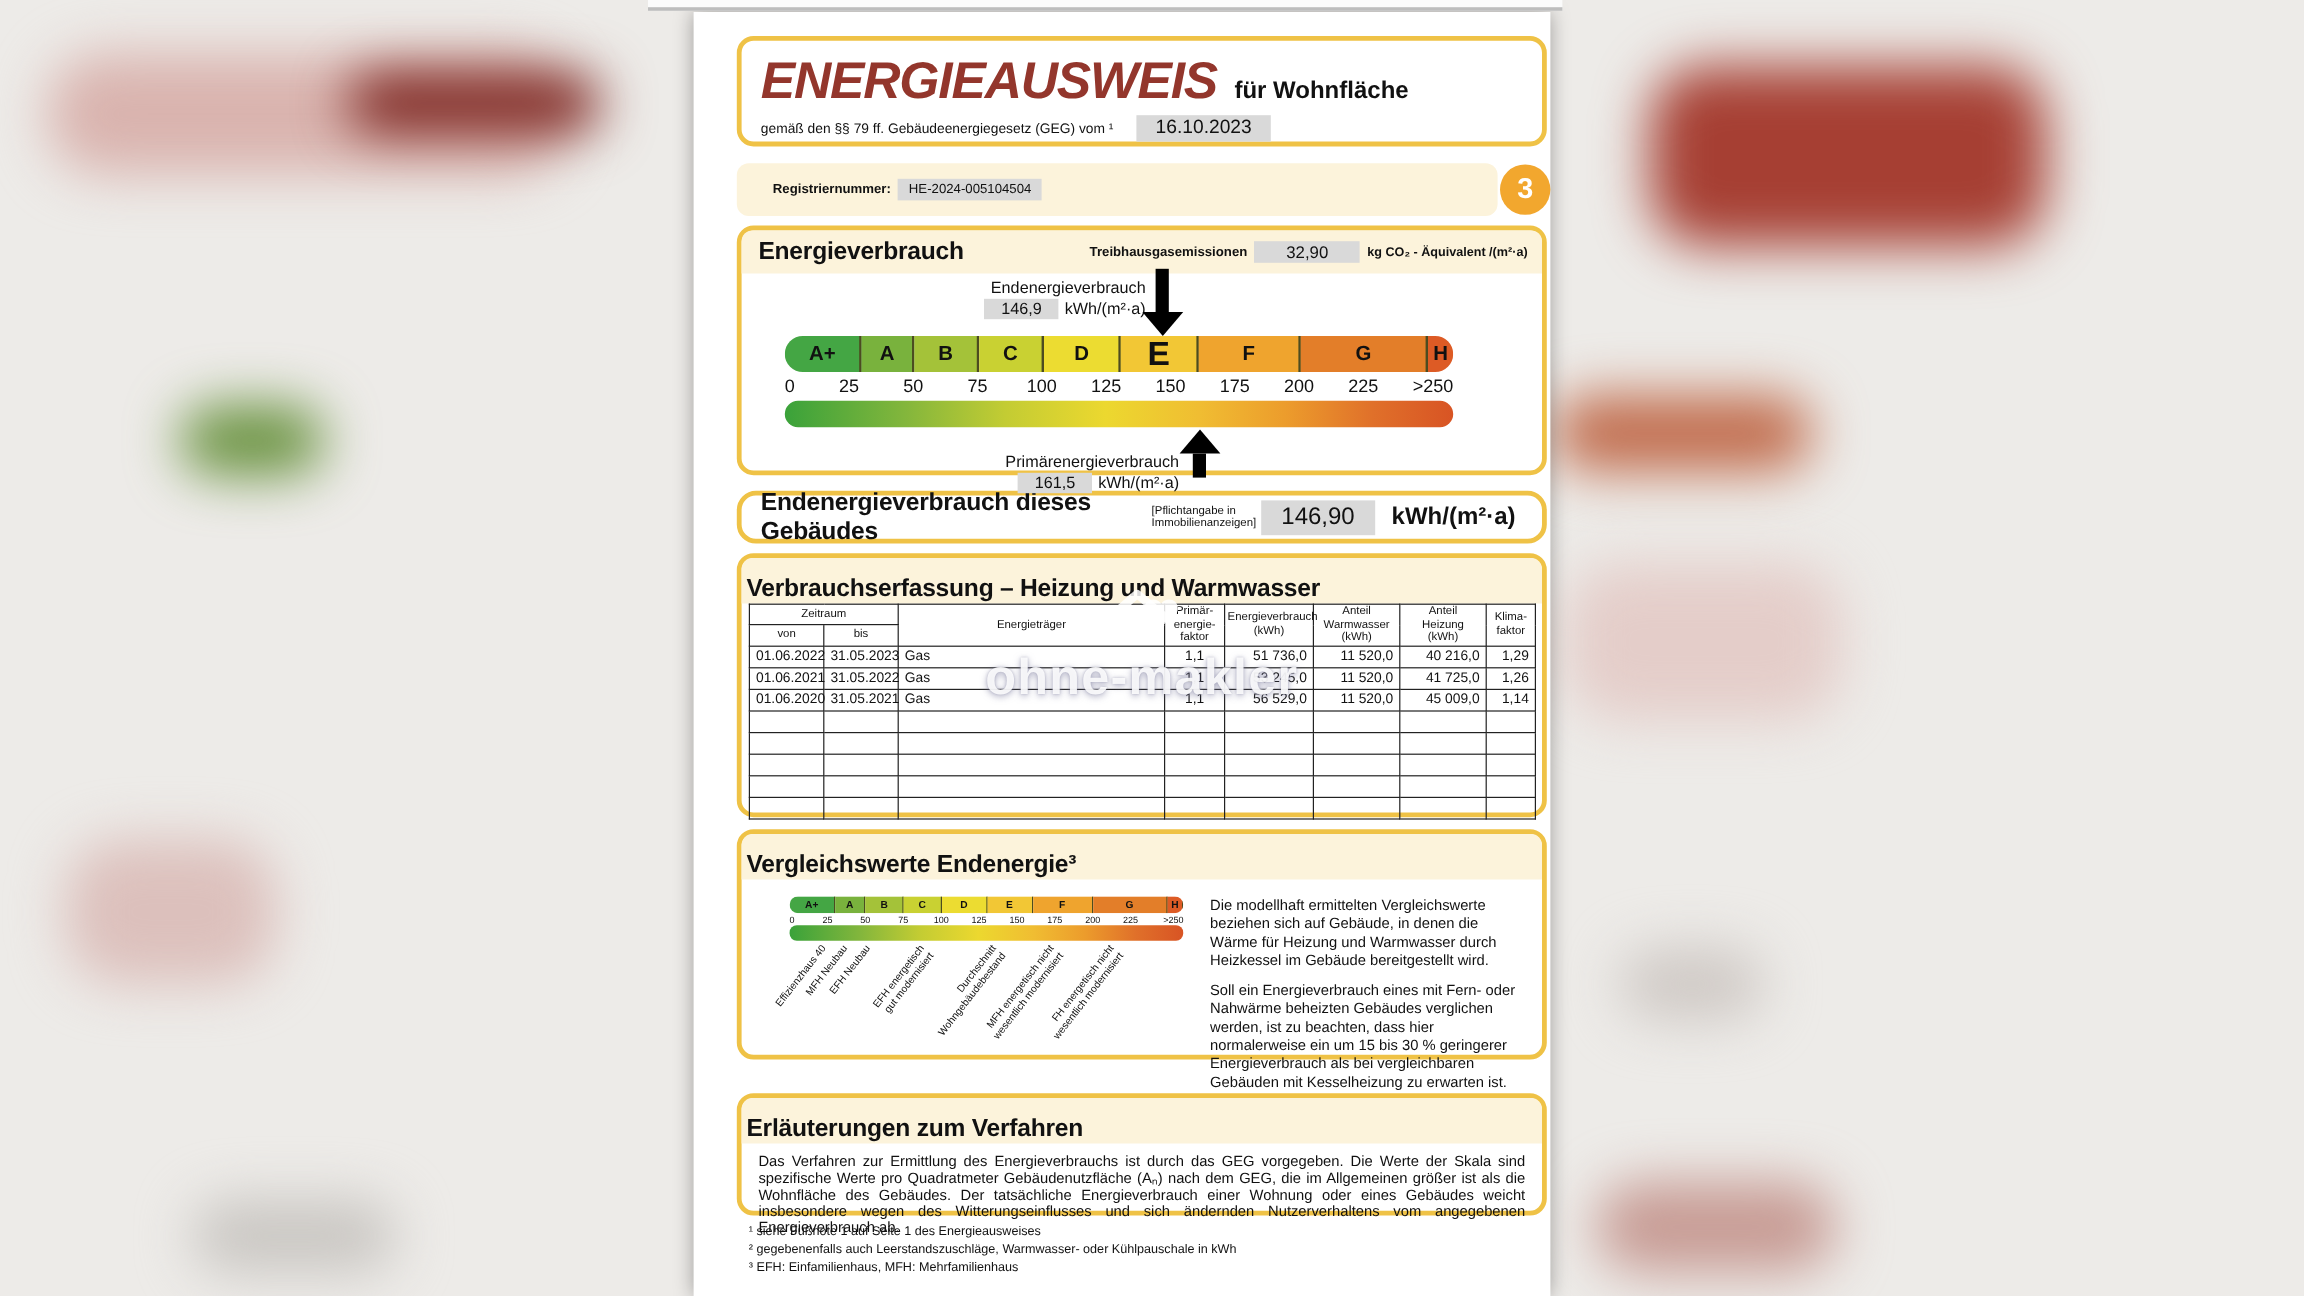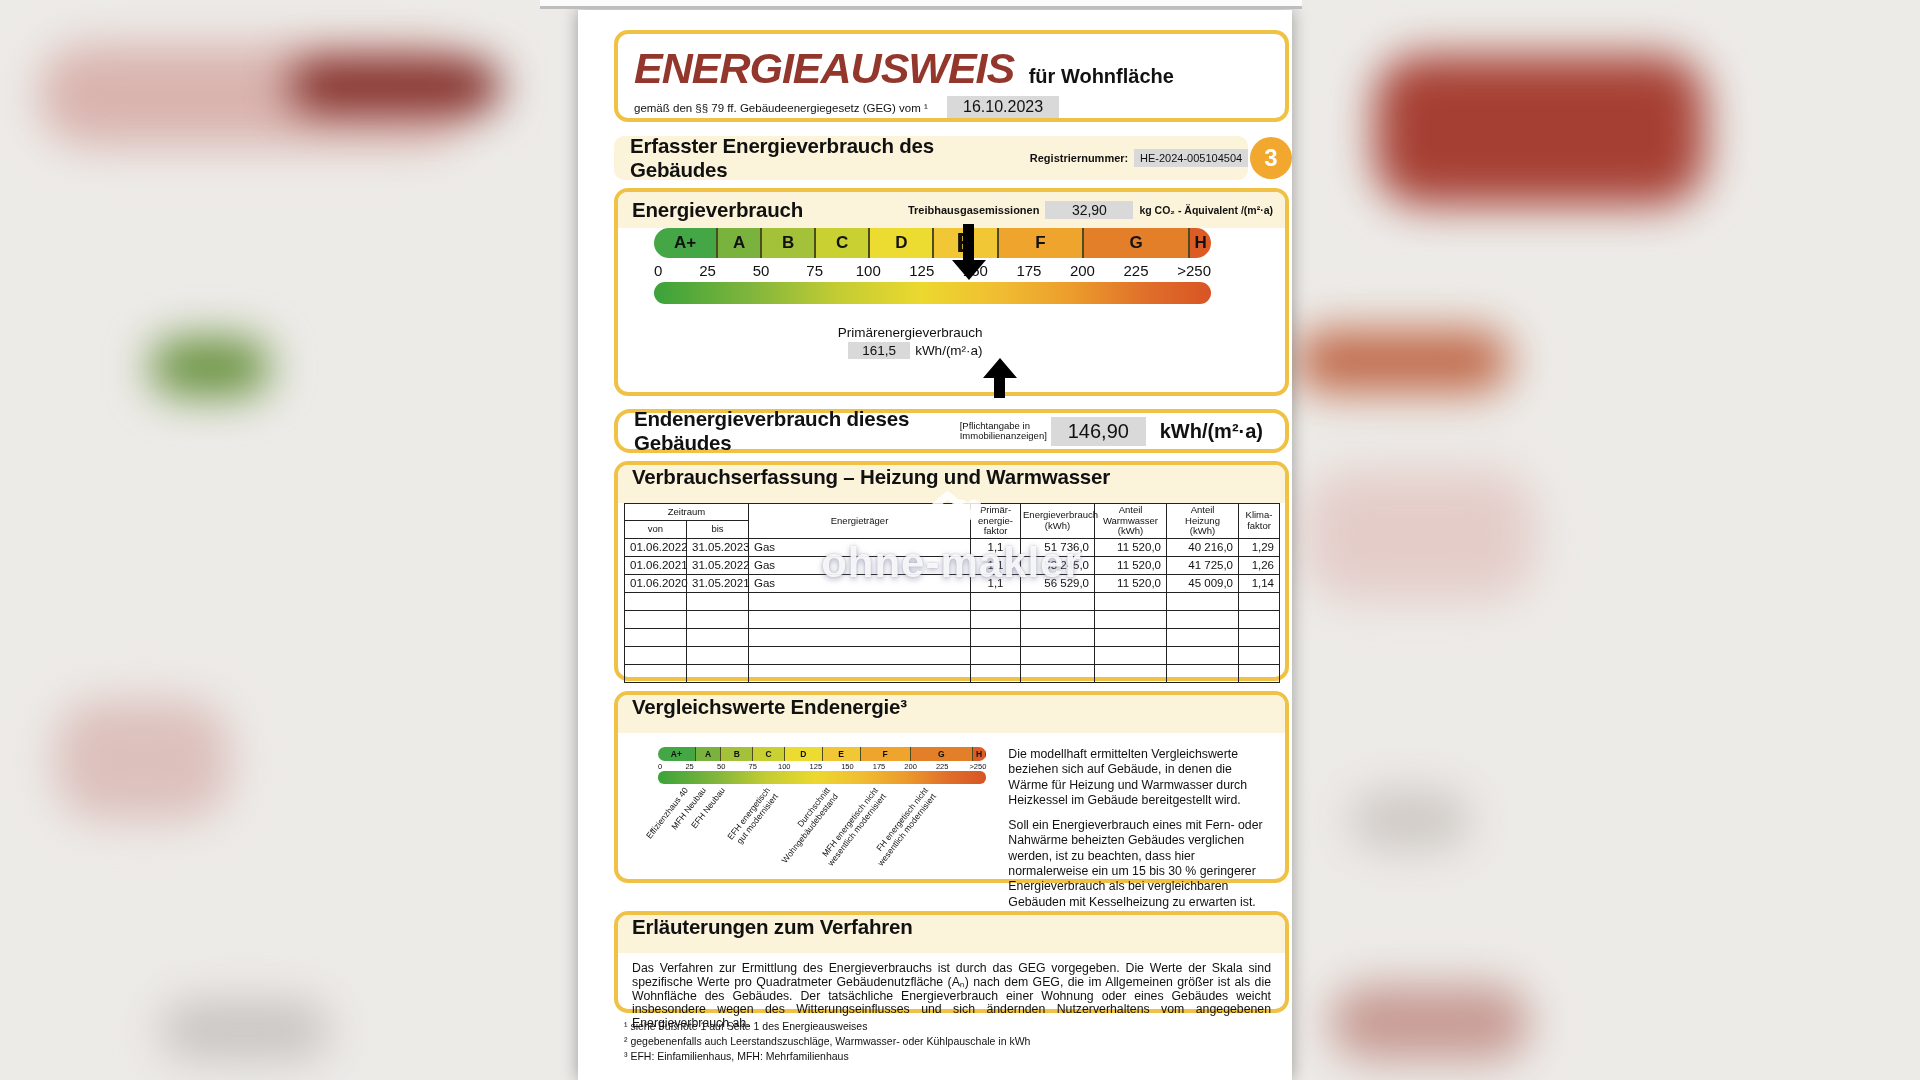--- a/index.html
+++ b/index.html
@@ -79,21 +79,21 @@
   .marker-bottom { height:36px; padding-top:21px; }
   .marker-bottom .marker-label, .marker-bottom .marker-valueline { width:59%; }
   
   .final-bar { margin-top:13px; width:675px; height:44px; display:flex; align-items:center;
     padding:0 12px 0 16px; border-radius:16px; }
   .final-note { font-size:9.5px; line-height:10px; margin-left:6px; width:108px; }
   .final-value { width:112px; font-size:20px; padding:3px 0; margin-left:auto; }
   .final-unit { font-size:20px; font-weight:bold; margin-left:14px; margin-right:10px; }
   
   .table-box { margin-top:8px; width:675px; height:220px; position:relative; }
-  .cream-head { height:38px; border-radius:9px 9px 0 0; display:flex; align-items:flex-start; padding-left:14px; }
+  .cream-head { height:38px; border-radius:9px 9px 0 0; display:flex; align-items:flex-end; padding-left:4px; }
   table { margin:0 6px; width:655px; border-collapse:collapse; table-layout:fixed; font-size:11.5px; }
   th { font-weight:normal; font-size:9.5px; line-height:10.5px; border:1px solid #222;
     padding:1px 2px; text-align:center; white-space:pre-line; vertical-align:middle; }
   td { border:1px solid #222; height:18px; padding:0 5px; }
   td.c { text-align:center; } td.l { text-align:left; } td.r { text-align:right; }
   .watermark { position:absolute; left:50%; top:20px; transform:translateX(-50%);
     text-align:center; pointer-events:none; z-index:4; }
   .watermark-text { font-size:42px; font-weight:bold; letter-spacing:1px; color:rgba(255,255,255,.88);
     text-shadow:0 2px 6px rgba(120,120,155,.6), 0 0 2px rgba(130,130,160,.45); }
   
@@ -144,37 +144,42 @@
         <span class="title-suffix">für Wohnfläche</span>
       </div>
       <div class="subtitle-line">
         <span>gemäß den §§ 79 ff. Gebäudeenergiegesetz (GEG) vom ¹</span>
         <span class="value-box date-box">16.10.2023</span>
       </div>
     </div>
 
     <div class="band-row">
       <div class="cream section-band">
-        <span class="h1">Erfasster Energieverbrauch des Gebäudes</span>
         <span class="reg-label">Registriernummer:</span>
         <span class="value-box reg-box">HE-2024-005104504</span>
       </div>
       <div class="page-circle">3</div>
     </div>
 
     <div class="box energy-box">
       <div class="cream energy-head">
         <span class="h1">Energieverbrauch</span>
         <span class="ghg">
           <span class="ghg-label">Treibhausgasemissionen</span>
           <span class="value-box ghg-box">32,90</span>
           <span class="ghg-unit">kg CO₂ - Äquivalent  /(m²·a)</span>
         </span>
       </div>
       <div class="scale-wrap">
+        <div class="marker-top">
+          <div class="marker-label">Endenergieverbrauch</div>
+          <div class="marker-valueline">
+            <span class="value-box small-vbox">146,9</span><span>kWh/(m²·a)</span>
+          </div>
+        </div>
         <div class="arrow-down" style="left: 56.5%;">
           <div class="stem"></div>
             <div class="head"></div>
         </div>
         <div class="scale big">
           <div class="s-letters">
               <div class="seg" style="flex-grow: 30; flex-basis: 0px; background: rgb(68, 166, 68);">
                 <span class="seg-label">A+</span>
               </div>
               <div class="seg" style="flex-grow: 20; flex-basis: 0px; background: rgb(121, 178, 61);">

